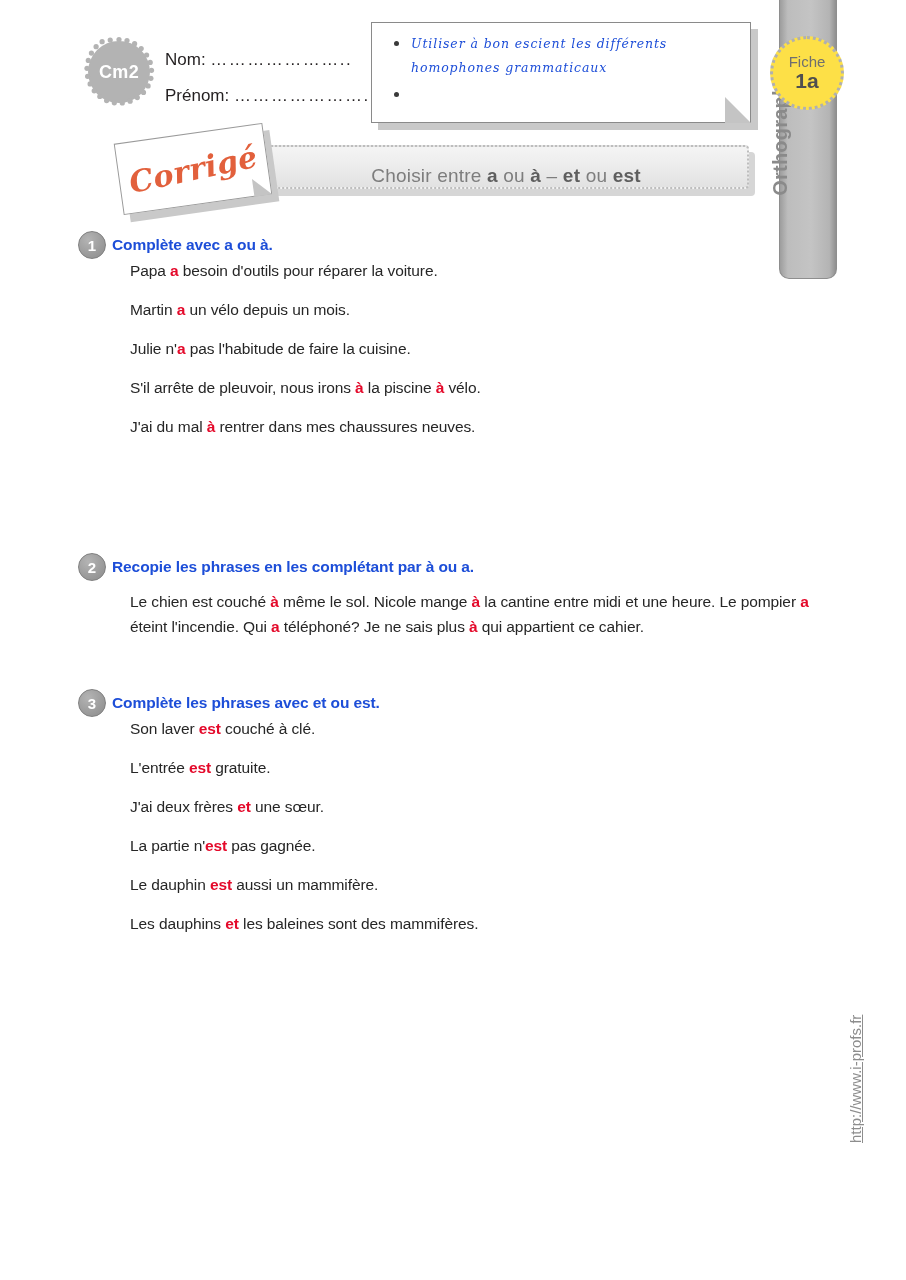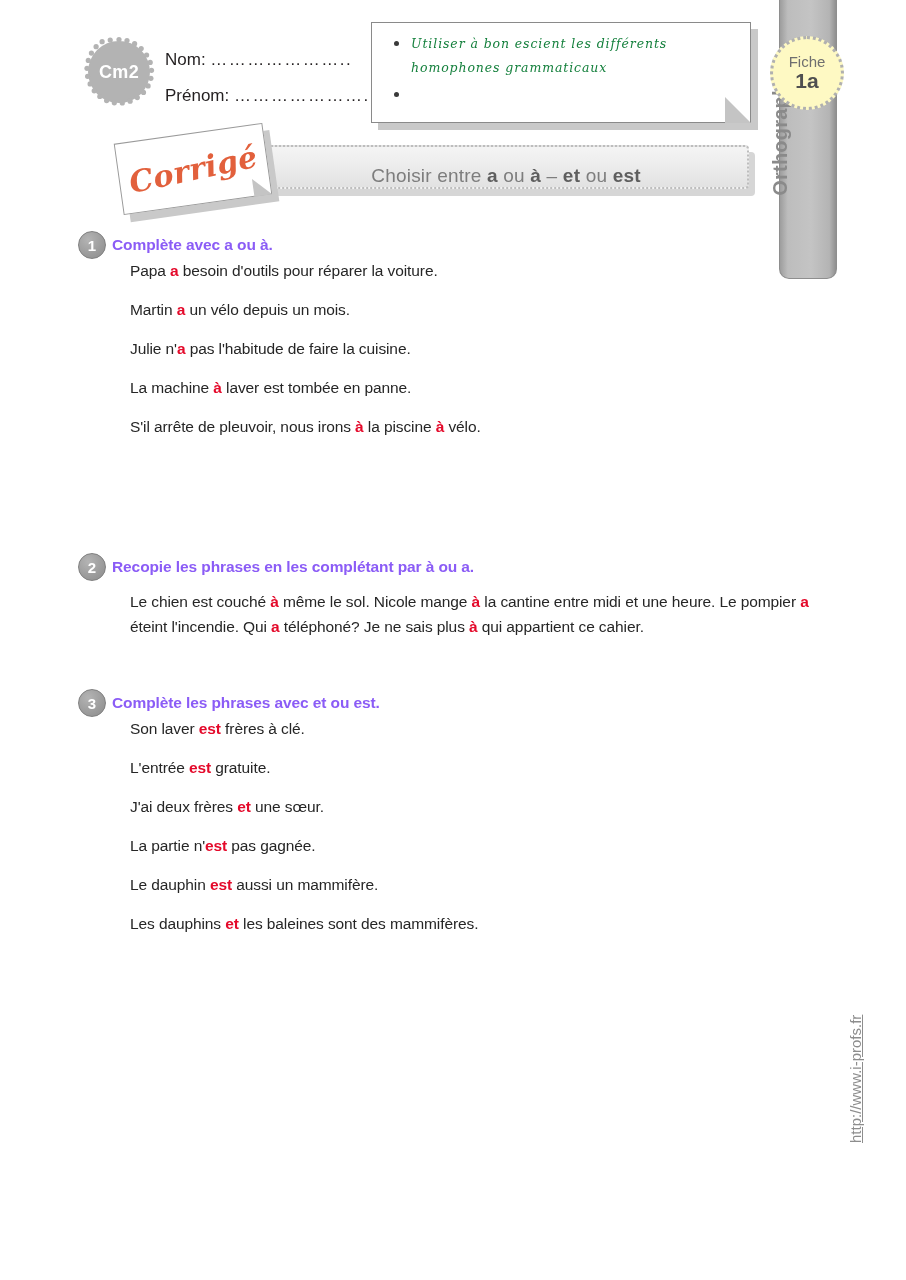--- a/index.html
+++ b/index.html
@@ -47,21 +47,21 @@
     padding-bottom: 88px;
     box-sizing: border-box;
   }
   .fiche-badge {
     position: absolute;
     left: 770px;
     top: 36px;
     width: 74px;
     height: 74px;
     border-radius: 50%;
-    background: #fef9c3;
+    background: #fde047;
     border: 3px dotted #b0b0b0;
     box-sizing: border-box;
     display: flex;
     flex-direction: column;
     align-items: center;
     justify-content: center;
     line-height: 1.05;
   }
   .fiche-badge .f-top { font-size: 15px; color: #6f6f6f; }
   .fiche-badge .f-num { font-size: 21px; color: #4f4f4f; font-weight: bold; margin-top: 1px; }
@@ -148,21 +148,21 @@
     border-radius: 50%;
     background: #3a3a3a;
     margin: 9px 12px 0 8px;
     flex: none;
   }
   .obj-text {
     font-family: "DejaVu Serif", serif;
     font-style: italic;
     font-size: 12.5px;
     line-height: 1.95;
-    color: #15803d;
+    color: #1d4ed8;
     letter-spacing: 0.9px;
   }
 
   
   .title-bar {
     position: absolute;
     left: 263px;
     top: 145px;
     width: 486px;
     height: 44px;
@@ -254,21 +254,21 @@
     font-weight: bold;
     display: flex;
     align-items: center;
     justify-content: center;
     flex: none;
     margin-right: 6px;
   }
   .ex-title {
     font-size: 15.5px;
     font-weight: bold;
-    color: #8b5cf6;
+    color: #1d4ed8;
     letter-spacing: -0.1px;
   }
   .ex-lines { margin-top: 3px; padding-left: 52px; }
   .ex-line {
     font-size: 15.5px;
     color: #262626;
     margin-bottom: 21px;
     letter-spacing: -0.1px;
   }
   .ex-para {
@@ -387,40 +387,40 @@
 
 <div class="exercise" style="top:231px">
   <div class="ex-head">
     <span class="ex-num">1</span>
     <span class="ex-title">Complète avec a ou à.</span>
   </div>
   <div class="ex-lines" id="ex1-lines">
       <div class="ex-line"><span>Papa </span><span class="ans">a</span><span> besoin d'outils pour réparer la voiture.</span></div>
       <div class="ex-line"><span>Martin </span><span class="ans">a</span><span>  un vélo depuis un mois.</span></div>
       <div class="ex-line"><span>Julie n'</span><span class="ans">a</span><span> pas l'habitude de faire la cuisine.</span></div>
-      <div class="ex-line"><span>La machine </span><span class="ans">à</span><span> laver est tombée en panne.</span></div>
       <div class="ex-line"><span>S'il arrête de pleuvoir, nous irons </span><span class="ans">à</span><span> la piscine </span><span class="ans">à</span><span> vélo.</span></div>
+      <div class="ex-line"><span>J'ai du mal </span><span class="ans">à</span><span> rentrer dans mes chaussures neuves.</span></div>
     </div>
 </div>
 
 <div class="exercise" style="top:553px">
   <div class="ex-head">
     <span class="ex-num">2</span>
     <span class="ex-title">Recopie les phrases en les complétant par à ou a.</span>
   </div>
   <div class="ex-para" id="ex2-para"><span>Le chien est couché </span><span class="ans">à</span><span> même le sol. Nicole mange </span><span class="ans">à</span><span> la cantine entre midi et une heure. Le pompier </span><span class="ans">a</span><span> éteint l'incendie. Qui </span><span class="ans">a</span><span> téléphoné? Je ne sais plus </span><span class="ans">à</span><span> qui appartient ce cahier.</span></div>
 </div>
 
 <div class="exercise" style="top:689px">
   <div class="ex-head">
     <span class="ex-num">3</span>
     <span class="ex-title">Complète les phrases avec et ou est.</span>
   </div>
   <div class="ex-lines" id="ex3-lines">
-      <div class="ex-line"><span>Son laver </span><span class="ans">est</span><span> frères à clé.</span></div>
+      <div class="ex-line"><span>Son laver </span><span class="ans">est</span><span> couché à clé.</span></div>
       <div class="ex-line"><span>L'entrée </span><span class="ans">est</span><span> gratuite.</span></div>
       <div class="ex-line"><span>J'ai deux frères </span><span class="ans">et</span><span> une sœur.</span></div>
       <div class="ex-line"><span>La partie n'</span><span class="ans">est</span><span> pas gagnée.</span></div>
       <div class="ex-line"><span>Le dauphin </span><span class="ans">est</span><span> aussi un mammifère.</span></div>
       <div class="ex-line"><span>Les dauphins </span><span class="ans">et</span><span> les baleines sont des mammifères.</span></div>
     </div>
 </div>
 
 <a class="footer-url">http://www.i-profs.fr</a>
 

